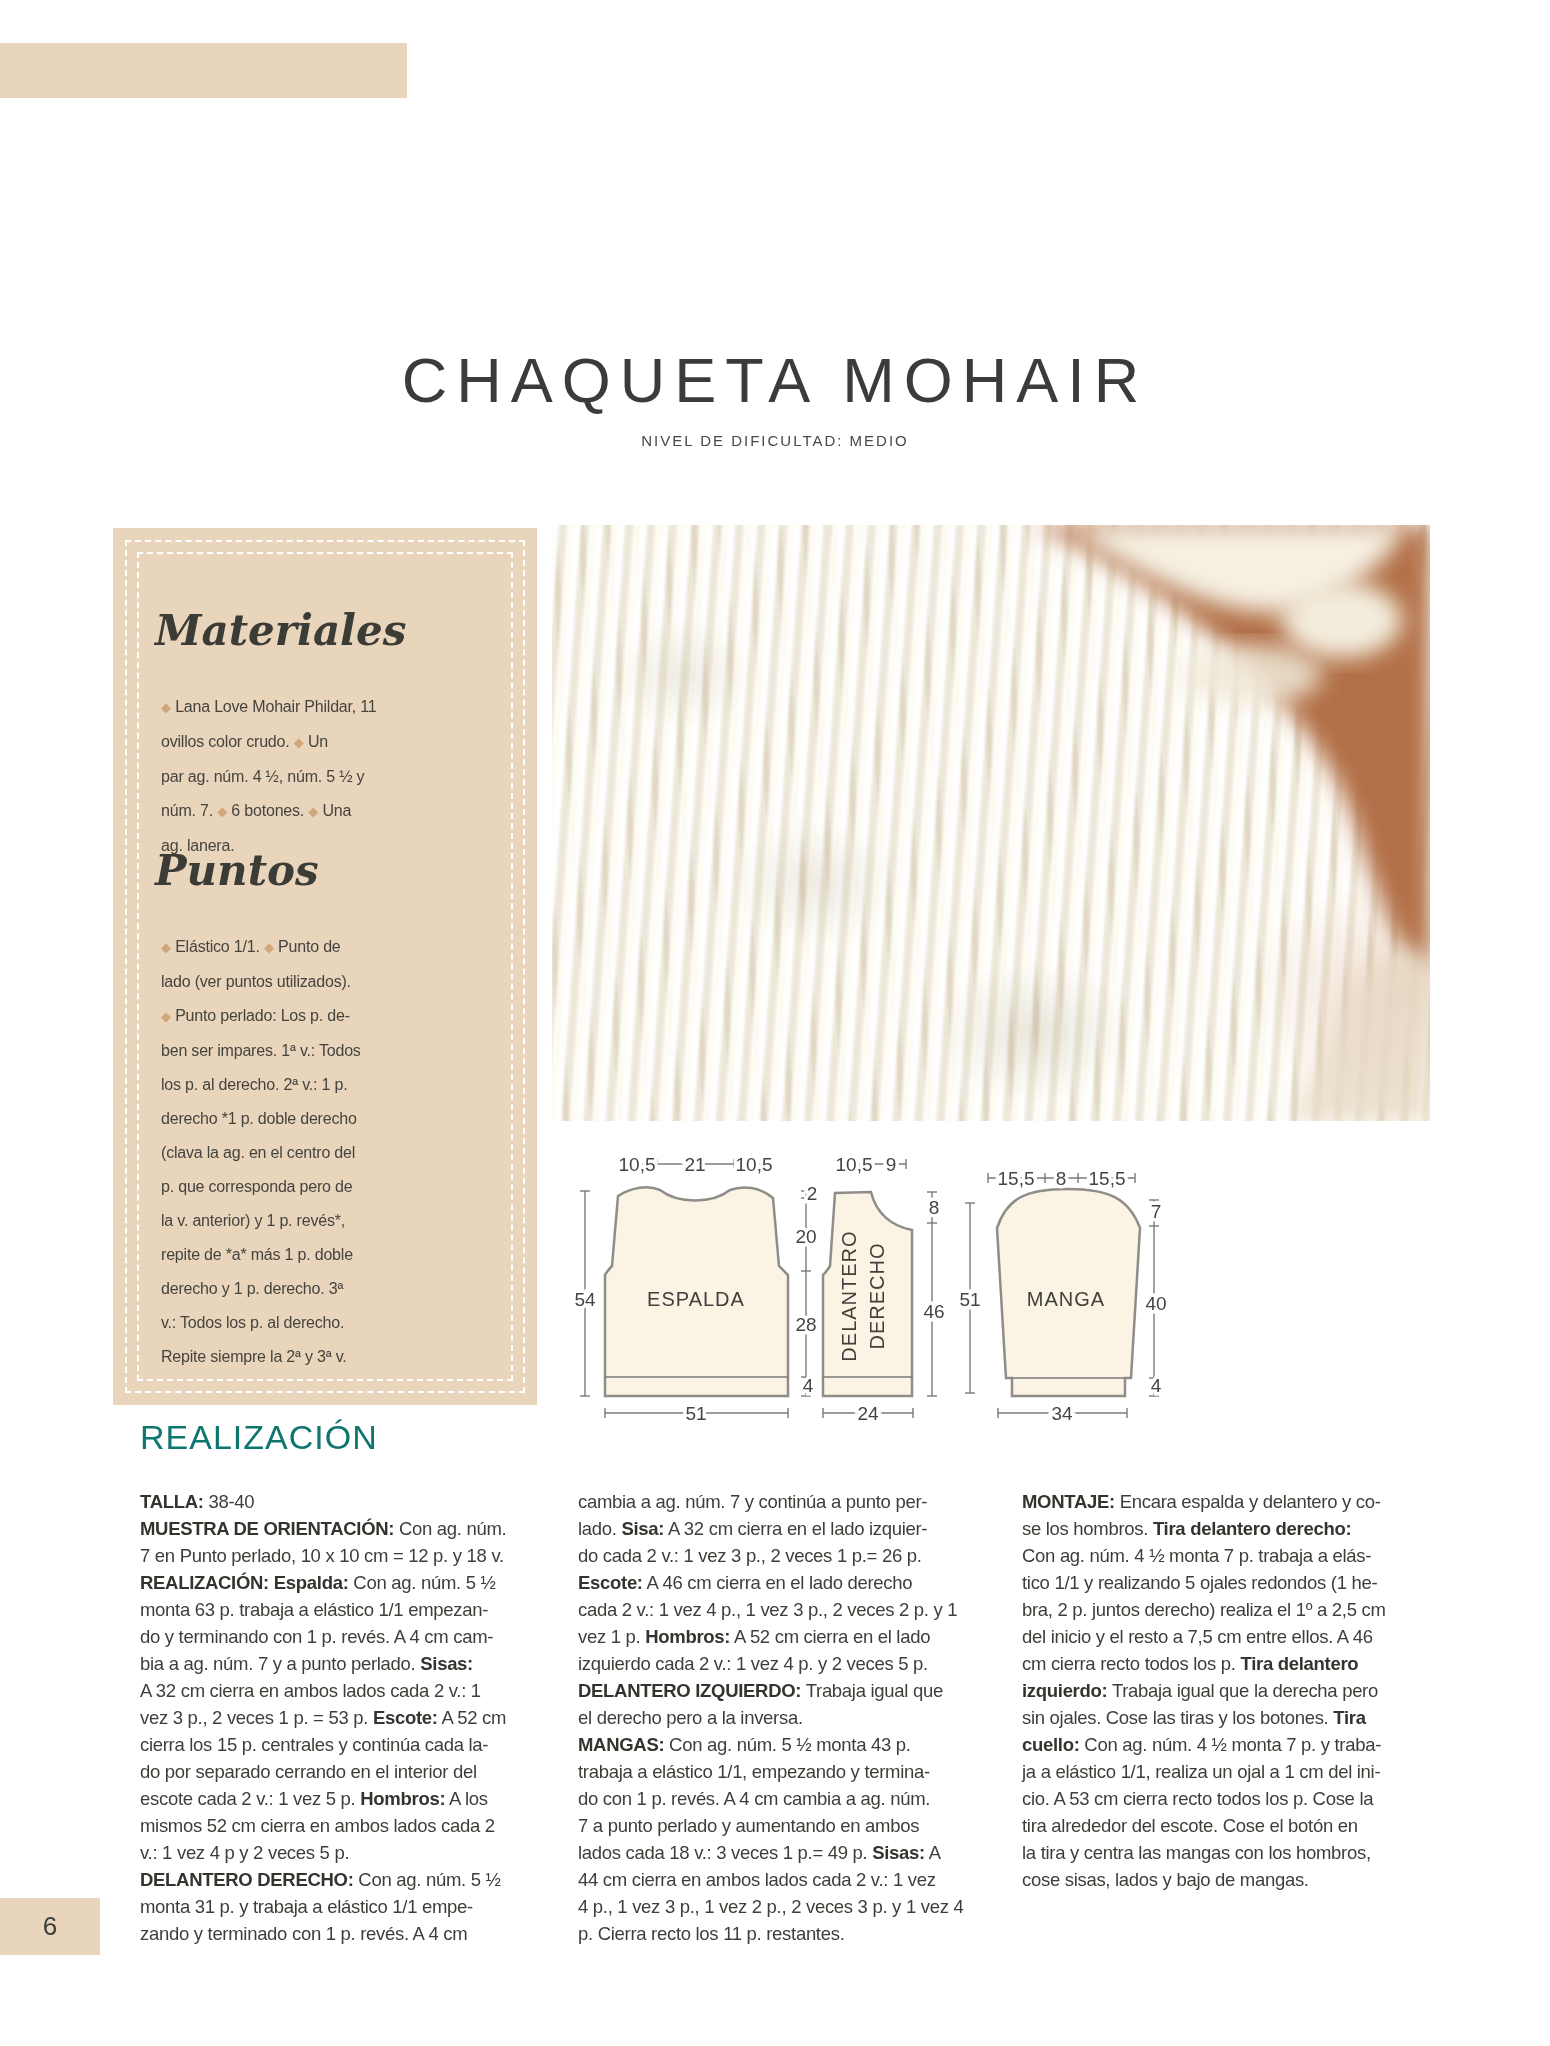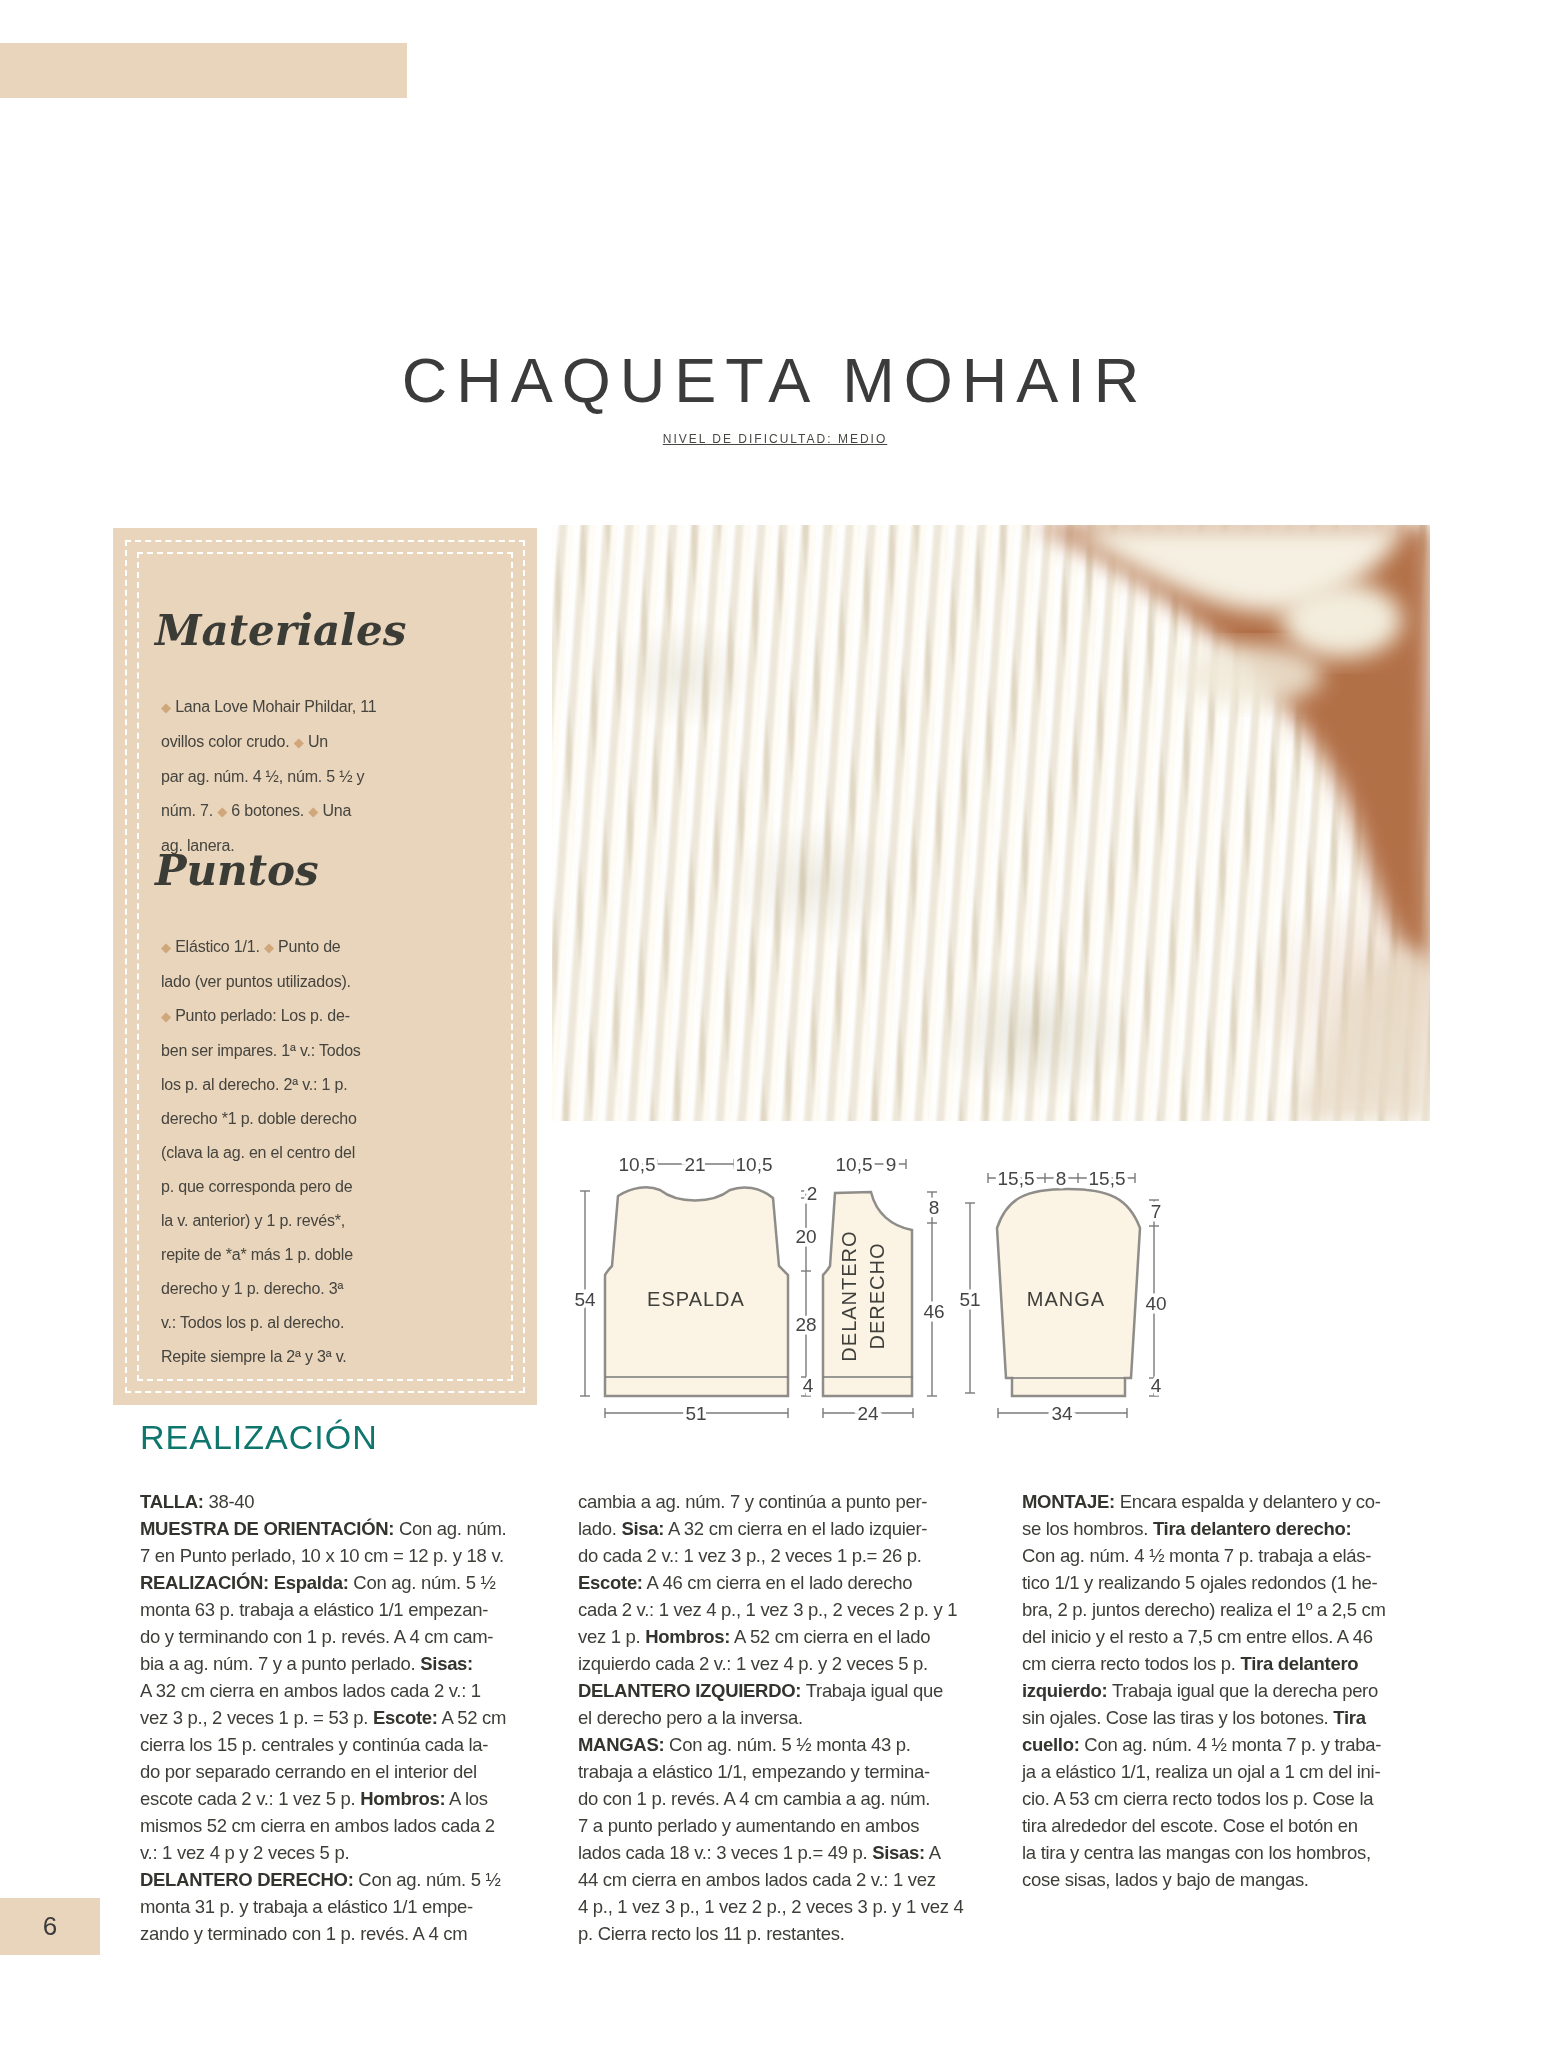--- a/index.html
+++ b/index.html
@@ -6,22 +6,22 @@
   .page{position:relative;width:1550px;height:2046px;background:#ffffff;overflow:hidden;
         font-family:"Liberation Sans",sans-serif;color:#3e3e39;}
   .abs{position:absolute;}
 
   
   .topbar{left:0;top:43px;width:407px;height:55px;background:#e9d5bc;}
 
   
   .title{left:0;top:344px;width:1550px;text-align:center;font-size:63px;letter-spacing:9px;
          color:#3b3b3b;font-weight:400;}
-  .subtitle{left:0;top:432px;width:1550px;text-align:center;font-size:12px;letter-spacing:2px;
-            color:#474743;text-decoration:underline;}
+  .subtitle{left:0;top:432px;width:1550px;text-align:center;font-size:15px;letter-spacing:2px;
+            color:#474743;}
 
   
   .sidebox{left:113px;top:528px;width:424px;height:877px;background:#e9d5bc;}
   .dash1{position:absolute;left:12px;top:12px;right:12px;bottom:12px;border:2px dashed #ffffff;}
   .dash2{position:absolute;left:24px;top:24px;right:24px;bottom:24px;border:2px dashed #ffffff;}
   .script-head{position:absolute;left:42px;font-family:"DejaVu Serif","Liberation Serif",serif;
                font-style:italic;font-weight:bold;font-size:42px;color:#3c3c37;}
   .side-text{position:absolute;left:48px;font-size:16px;line-height:34px;color:#45443e;
              white-space:nowrap;letter-spacing:-0.2px;}
   .dmd{color:#cfa77b;font-size:0.82em;}

